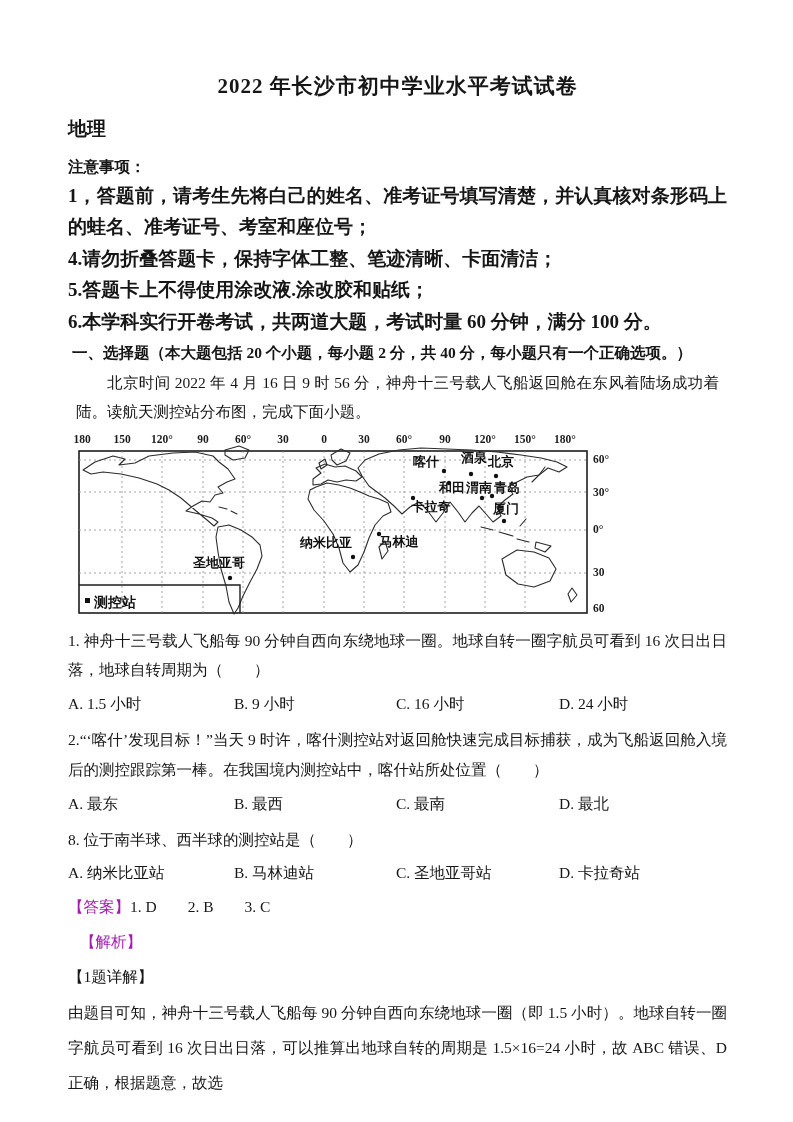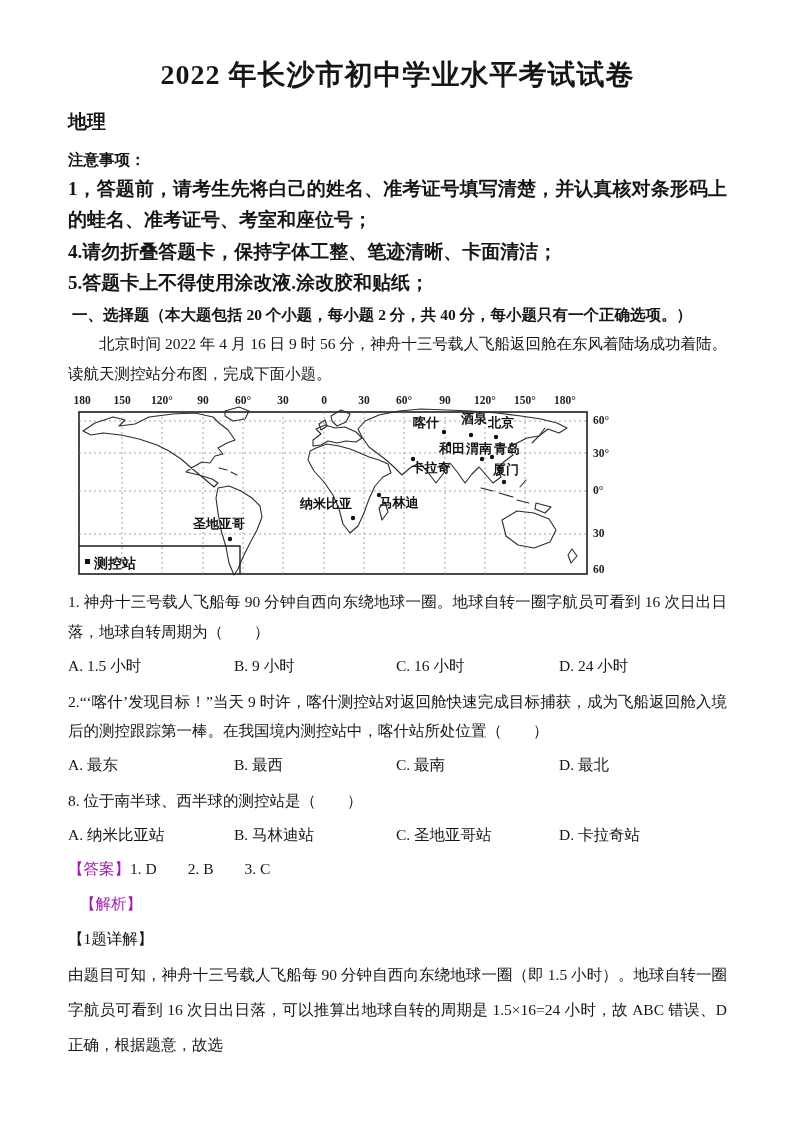--- a/index.html
+++ b/index.html
@@ -2,26 +2,26 @@
 <html><head>
 <meta charset="utf-8">
 <style>
   html,body{margin:0;padding:0;background:#ffffff;}
   .page{
     width:793px;height:1122px;box-sizing:border-box;
     padding:56px 66px 20px 68px;
     font-family:"Liberation Serif","DejaVu Serif",serif;
     color:#161616;background:#ffffff;overflow:hidden;
   }
-  .title{font-size:28px;font-weight:700;text-align:center;margin:0;letter-spacing:1px;}
+  .title{font-size:21px;font-weight:700;text-align:center;margin:16px;letter-spacing:1px;}
   .subject{font-size:19px;font-weight:700;text-align:left;margin:15px 0 13px;}
   .notice-heading{font-size:15.5px;font-weight:700;margin:0;line-height:1.6;}
   .notice-item{font-size:19px;font-weight:700;margin:0;line-height:1.66;text-align:justify;}
   .section-heading{font-size:15.5px;font-weight:700;margin:3px 4px 1px;line-height:1.7;}
-  .intro{font-size:15.5px;margin:1px 0 3px;line-height:1.9;text-indent:2em;text-align:justify;}
+  .intro{font-size:15.5px;margin:1px 8px 3px;line-height:1.9;text-indent:2em;text-align:justify;}
   .map-wrap{width:546px;margin:2px 0 6px 0;}
   .map-wrap svg{display:block;}
   .qtext{font-size:15.5px;margin:5px 0 0;line-height:1.92;text-align:justify;}
   .opts{display:grid;grid-template-columns:166px 162px 163px 1fr;font-size:15.5px;margin:9px 0 10px;}
   .opts span{white-space:nowrap;}
   .ans-row{font-size:15.5px;margin:13px 0 0;}
   .blue{color:#a21caf;text-align:right;}
   .analysis-row{font-size:15.5px;margin:14px 12px 0;}
   .detail-heading{font-size:15.5px;margin:14px 0 0;}
   .expl{font-size:15.5px;margin:8px 0 0;line-height:2.25;text-align:justify;}
@@ -41,20 +41,21 @@
 <div class="page">
 
   <h1 class="title">2022 年长沙市初中学业水平考试试卷</h1>
   <h2 class="subject">地理</h2>
 
   <div>
     <p class="notice-heading">注意事项：</p>
     <p class="notice-item">1，答题前，请考生先将白己的姓名、准考证号填写清楚，并认真核对条形码上的蛙名、准考证号、考室和座位号；</p>
     <p class="notice-item">4.请勿折叠答题卡，保持字体工整、笔迹清晰、卡面清洁；</p>
     <p class="notice-item">5.答题卡上不得使用涂改液.涂改胶和贴纸；</p>
+    <p class="notice-item">6.本学科实行开卷考试，共两道大题，考试时量 60 分钟，满分 100 分。</p>
   </div>
 
   <p class="section-heading">一、选择题（本大题包括 20 个小题，每小题 2 分，共 40 分，每小题只有一个正确选项。）</p>
 
   <p class="intro">北京时间 2022 年 4 月 16 日 9 时 56 分，神舟十三号载人飞船返回舱在东风着陆场成功着陆。读航天测控站分布图，完成下面小题。</p>
 
   <div class="map-wrap">
     <svg viewBox="0 0 546 190" width="546" height="190">
 
       <rect class="map-border" x="11" y="21" width="508" height="162"></rect>

